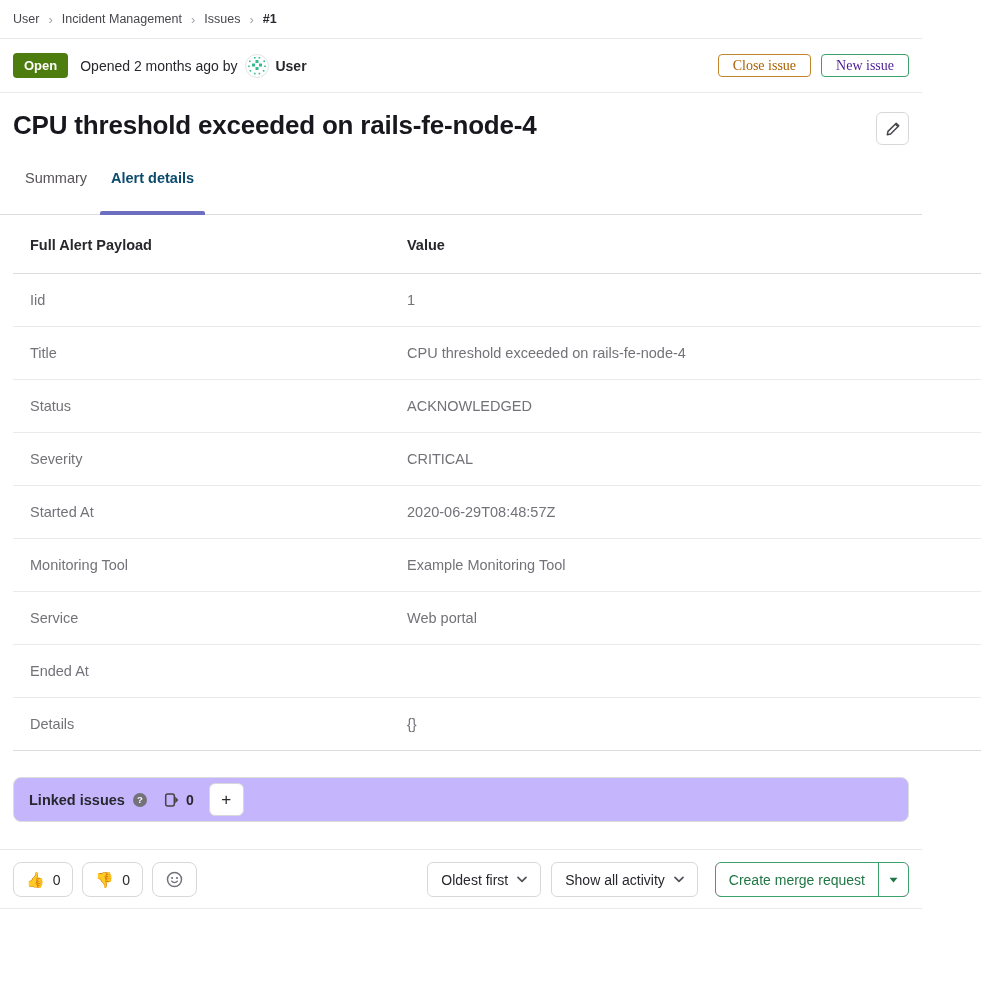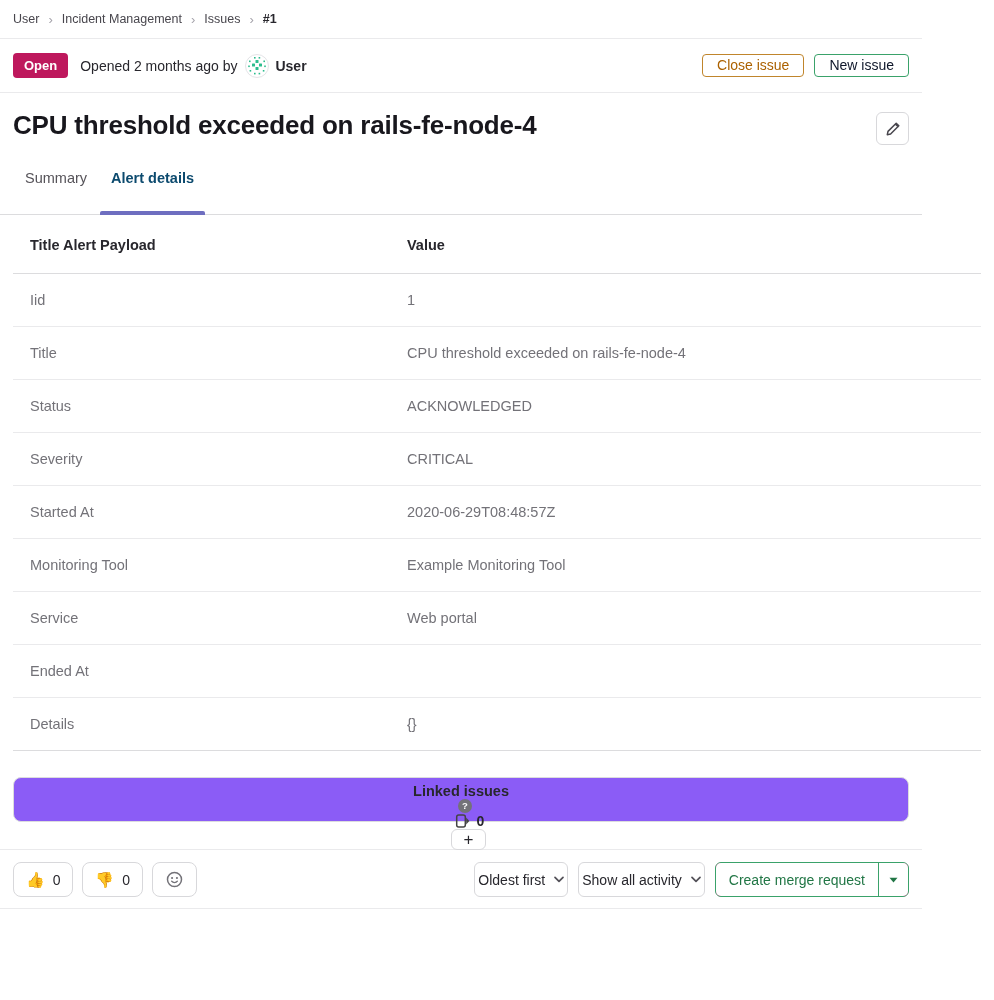--- a/index.html
+++ b/index.html
@@ -21,37 +21,37 @@
   .crumb-sep { color: #a5a3ab; font-size: 13px; line-height: 1; }
   .crumb-current { font-weight: 700; color: #28272d; }
 
   
   .status-bar {
     display: flex; align-items: center;
     padding: 10px 13px; border-bottom: 1px solid #eaeaec;
     min-height: 54px;
   }
   .badge-open {
-    background: #be185d; color: #fff; font-weight: 700; font-size: 13px;
+    background: #4d7c0f; color: #fff; font-weight: 700; font-size: 13px;
     padding: 5px 11px; border-radius: 4px; line-height: 1.2; cursor: default;
   }
   .opened-text { margin-left: 12px; font-size: 14px; color: #28272d; text-align: center; }
   .avatar {
     width: 24px; height: 24px; border-radius: 50%;
     border: 1px solid #e4e4e7; margin: 0 6px 0 8px; background: #fff;
     flex: none; display: inline-flex; align-items: center; justify-content: center;
   }
   .author { font-weight: 700; font-size: 14px; cursor: pointer; }
   .status-actions { margin-left: auto; display: flex; gap: 10px; }
   .btn {
-    font-family: Liberation Sans, sans-serif; font-size: 14px; line-height: 1.25;
+    font-family: Liberation Serif, serif; font-size: 14px; line-height: 1.25;
     padding: 2px 14px; border-radius: 4px; background: #fff; cursor: pointer;
   }
   .btn-warning { color: #ab6100; border: 1px solid #c0852c; }
-  .btn-green  { color: #0f172a; border: 1px solid #3aa26a; }
+  .btn-green  { color: #4c1d95; border: 1px solid #3aa26a; }
 
   
   .title-row { display: flex; align-items: flex-start; justify-content: space-between; padding: 17px 13px 4px; }
   .issue-title { margin: 0; font-size: 26px; font-weight: 700; color: #18171d; letter-spacing: -0.2px; }
   .edit-btn {
     width: 33px; height: 33px; border: 1px solid #d8d8db; border-radius: 6px;
     background: #fff; color: #48464d; cursor: pointer; flex: none;
     display: flex; align-items: center; justify-content: center; margin-top: 2px;
   }
 
@@ -74,23 +74,22 @@
   .alert-table th:first-child, .alert-table td:first-child { padding-left: 17px; }
   .alert-table td {
     color: #737278; padding: 17px 8px 17px 0; height: 53px;
     border-bottom: 1px solid #eaeaec; vertical-align: middle;
   }
   .alert-table tr:last-child td { border-bottom: 1px solid #dcdcde; }
 
   
   .linked-card {
     margin: 26px 13px 0; border: 1px solid #dcdcde; border-radius: 8px;
-    background: #8b5cf6; padding: 5px 15px; display: flex; align-items: center;
+    background: #c4b5fd; padding: 5px 15px; display: flex; align-items: center;
     height: 45px;
-    flex-direction: column;
   }
   .linked-title { font-weight: 700; font-size: 14.5px; color: #28272d; }
   .help-icon { margin-left: 8px; display: inline-flex; cursor: pointer; }
   .issue-count { display: flex; align-items: center; gap: 6px; margin-left: 17px; font-weight: 700; font-size: 14px; color: #28272d; }
   .add-btn {
     margin-left: 15px; width: 35px; height: 33px; background: #fff;
     border: 1px solid #d8d8db; border-radius: 6px; cursor: pointer;
     font-size: 17px; color: #28272d; line-height: 1;
     display: flex; align-items: center; justify-content: center; font-family: inherit;
   }
@@ -104,27 +103,27 @@
   .award-btn {
     display: flex; align-items: center; gap: 8px; border: 1px solid #d8d8db;
     border-radius: 8px; background: #fff; padding: 5px 12px; height: 35px;
     font-size: 14px; color: #28272d; cursor: pointer; font-family: inherit;
   }
   .emoji { font-size: 15px; line-height: 1; }
   .smiley-btn { padding: 5px 13px; color: #737278; }
   .footer-right { margin-left: auto; display: flex; align-items: center; gap: 10px; }
   .dropdown-btn {
     display: flex; align-items: center; gap: 9px; border: 1px solid #d8d8db;
-    border-radius: 6px; background: #fff; padding: 8px 3px; font-size: 14px;
+    border-radius: 6px; background: #fff; padding: 8px 13px; font-size: 14px;
     color: #28272d; cursor: pointer; font-family: inherit; height: 35px;
   }
   .chev { color: #535158; display: inline-flex; }
   .split-btn {
     display: flex; border: 1px solid #3aa26a; border-radius: 6px;
-    overflow: hidden; background: #ec4899; height: 35px; align-items: stretch;
+    overflow: hidden; margin-left: 7px; background: #ec4899; height: 35px; align-items: stretch;
   }
   .split-main {
     padding: 8px 13px; color: #217645; font-size: 14px; background: #fff;
     border: none; cursor: pointer; font-family: inherit;
   }
   .split-caret {
     padding: 0 10px; border: none; border-left: 1px solid #3aa26a;
     display: flex; align-items: center; background: #fff; color: #217645; cursor: pointer;
   }
 </style>
@@ -187,21 +186,21 @@
     <div class="tab active">Alert details</div>
   </div>
 
   <table class="alert-table">
     <colgroup>
         <col class="c1">
         <col>
       </colgroup>
     <thead>
       <tr>
-        <th>Title Alert Payload</th>
+        <th>Full Alert Payload</th>
         <th>Value</th>
       </tr>
     </thead>
     <tbody>
       <tr>
         <td>Iid</td>
         <td>1</td>
       </tr>
       <tr>
         <td>Title</td>

